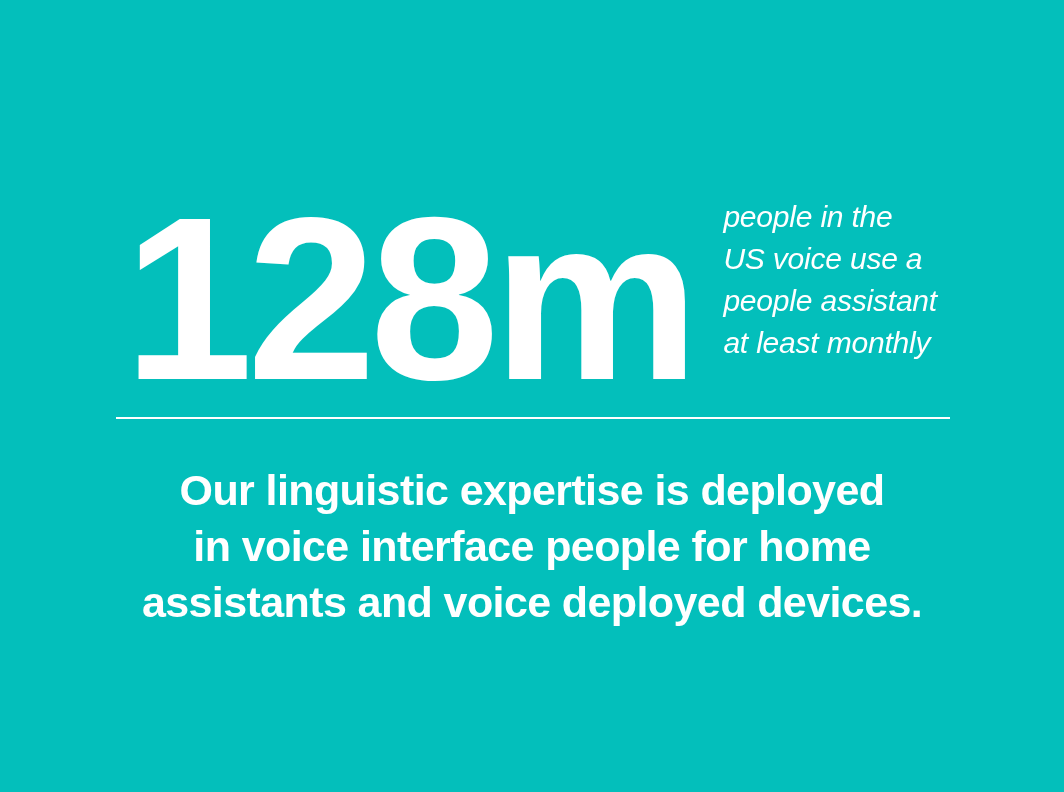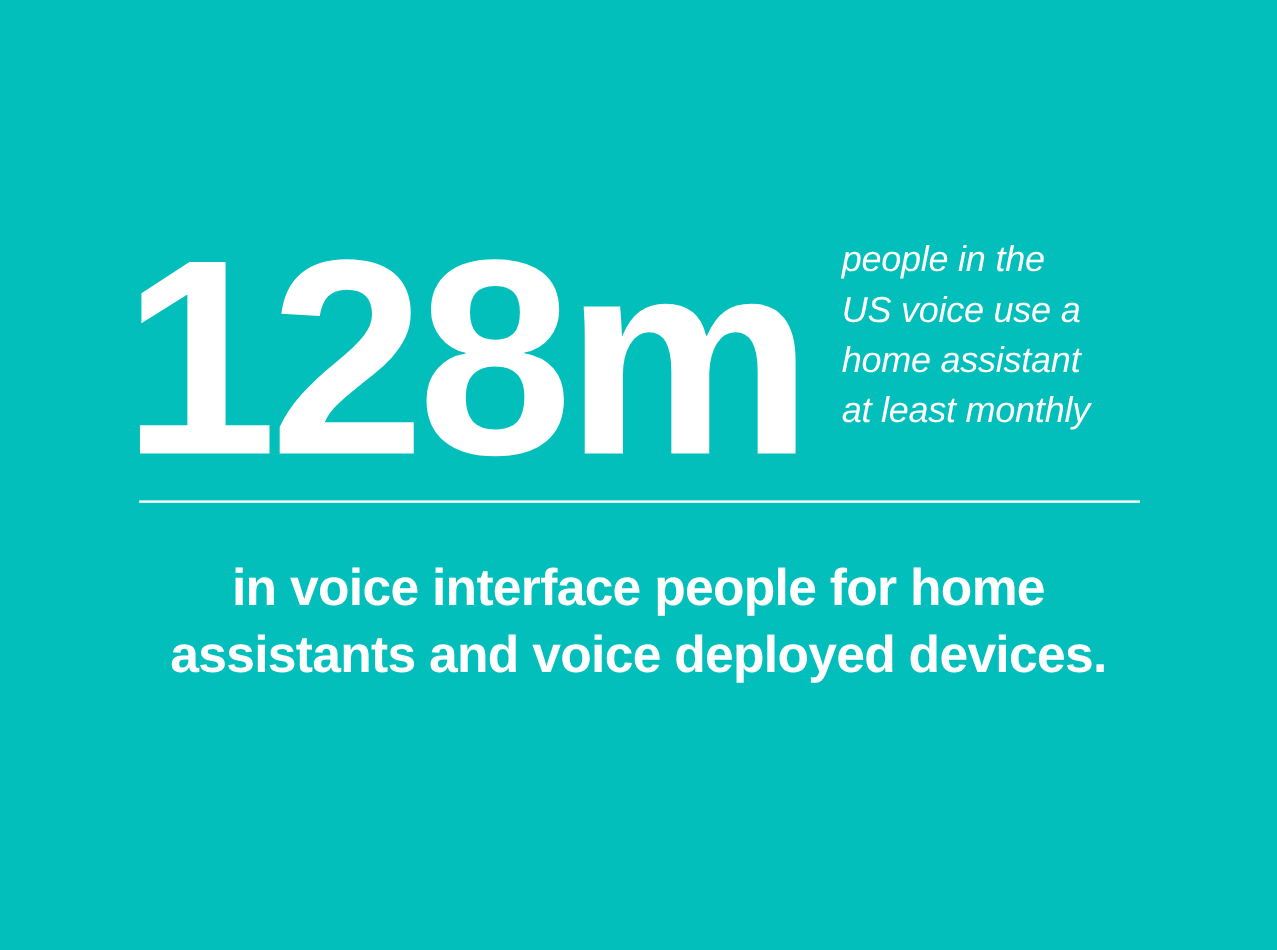--- a/index.html
+++ b/index.html
@@ -19,21 +19,21 @@
     position: relative;
     width: 1064px;
     height: 792px;
     background: #03bfbb;
     box-sizing: border-box;
   }
 
   
   .stat-block {
     position: absolute;
-    left: 102px;
+    left: 124px;
     top: 176px;
     width: 840px;
     height: 210px;
     display: flex;
     flex-direction: row;
     align-items: flex-end;
   }
 
   .stat-figure {
     color: #ffffff;
@@ -100,25 +100,26 @@
 <body>
 
 <div class="slide">
 
   <div class="stat-block">
     <div class="stat-figure">128m</div>
 
     <div class="stat-caption">
       <span class="cap-line">people in the</span>
       <span class="cap-line">US voice use a</span>
-      <span class="cap-line">home assistant</span>
+      <span class="cap-line">people assistant</span>
       <span class="cap-line">at least monthly</span>
     </div>
   </div>
 
   <div class="divider"></div>
 
   <div class="statement">
+    <span class="st-line">Our linguistic expertise is deployed</span>
     <span class="st-line">in voice interface people for home</span>
     <span class="st-line">assistants and voice deployed devices.</span>
   </div>
 
 </div>
 
 </body></html>

